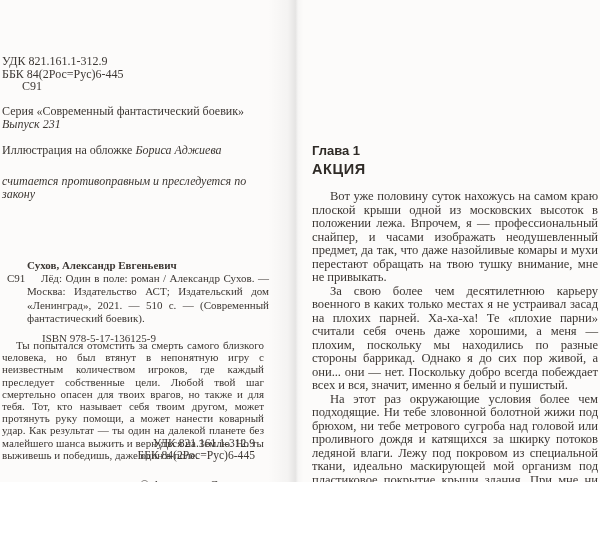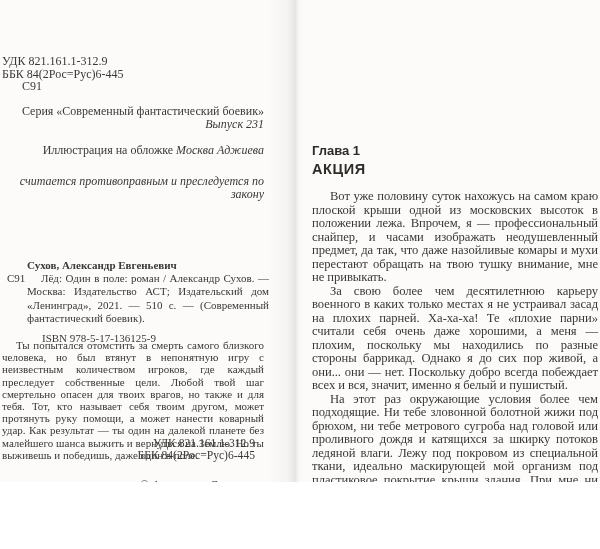--- a/index.html
+++ b/index.html
@@ -15,21 +15,21 @@
     background:linear-gradient(90deg,
       rgba(0,0,0,0) 0%, rgba(0,0,0,0.03) 55%,
       rgba(0,0,0,0.09) 76%, rgba(0,0,0,0.02) 84%, rgba(0,0,0,0) 100%);
     pointer-events:none;
   }
 
   
   .lp { position:absolute; left:2px; top:0; width:262px; height:549px; }
   .lp .top-block { position:absolute; top:55px; left:0; font-size:12px; line-height:12.5px; }
   .lp .top-block .code { margin-left:20px; }
-  .centered { position:absolute; left:0; width:262px; text-align:right; }
+  .centered { position:absolute; left:0; width:262px; text-align:left; }
   .series-block { top:105px; font-size:12px; line-height:12.5px; }
   .series-issue { font-style:italic; }
   .credit-block { top:143px; font-size:12px; }
   .credit-artist { font-style:italic; }
   .notice-block { top:175px; font-size:12px; line-height:12.5px; font-style:italic; }
 
   .author-card { position:absolute; top:259px; left:5px; width:262px; font-size:11px; line-height:13.2px; }
   .author-heading { font-weight:bold; margin-left:20px; }
   .card-entry { position:relative; padding-left:20px; text-indent:14px; text-align:justify; }
   .card-code { position:absolute; left:0; top:0; text-indent:0; }
@@ -78,21 +78,21 @@
       <div>ББК 84(2Рос=Рус)6-445</div>
       <div class="code">С91</div>
     </div>
 
     <div class="centered series-block">
       <div>Серия «Современный фантастический боевик»</div>
       <div class="series-issue">Выпуск 231</div>
     </div>
 
     <div class="centered credit-block">
-      <span>Иллюстрация на обложке </span><span class="credit-artist">Москва Аджиева</span>
+      <span>Иллюстрация на обложке </span><span class="credit-artist">Бориса Аджиева</span>
     </div>
 
     <div class="centered notice-block">
       <div>считается противоправным и преследуется по закону</div>
     </div>
 
     <div class="author-card">
       <div class="author-heading">Сухов, Александр Евгеньевич</div>
       <div class="card-entry">
         <span class="card-code">С91</span>

